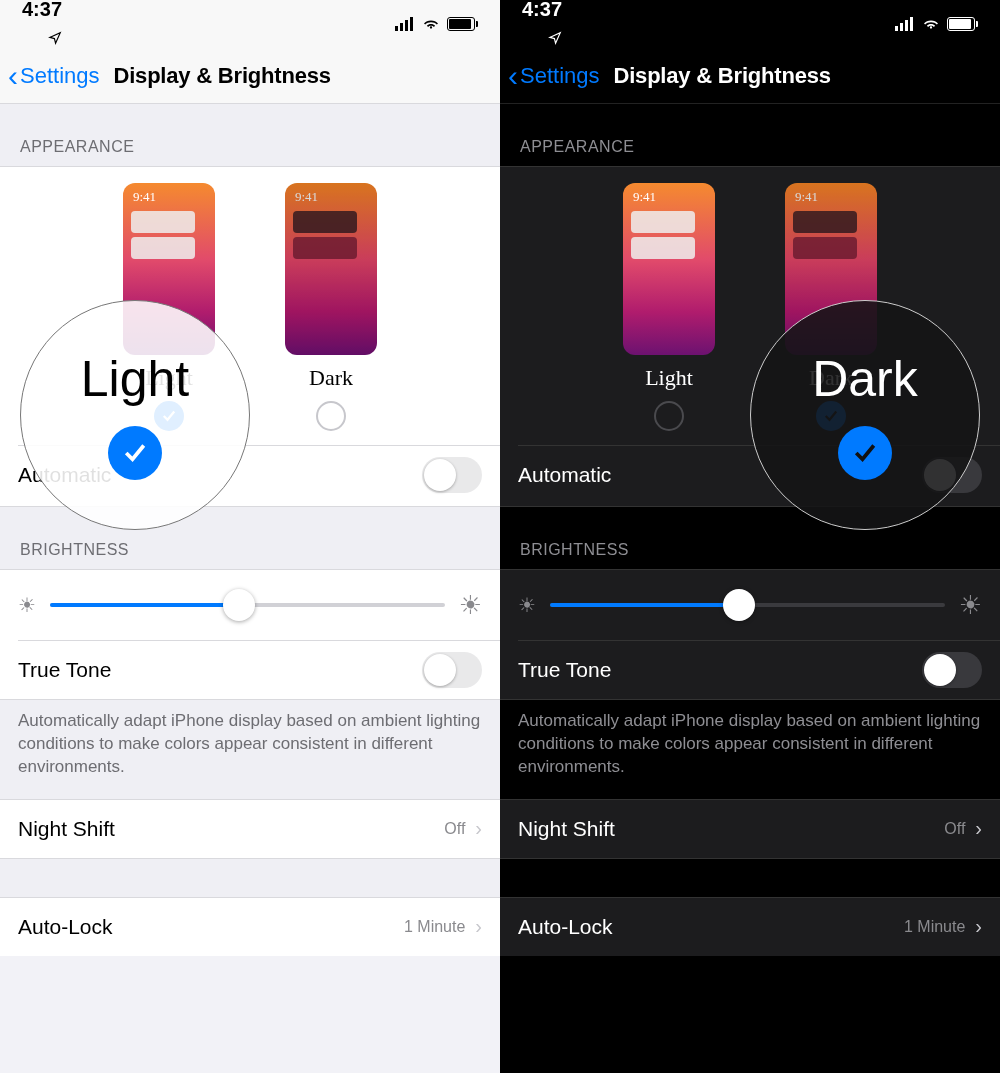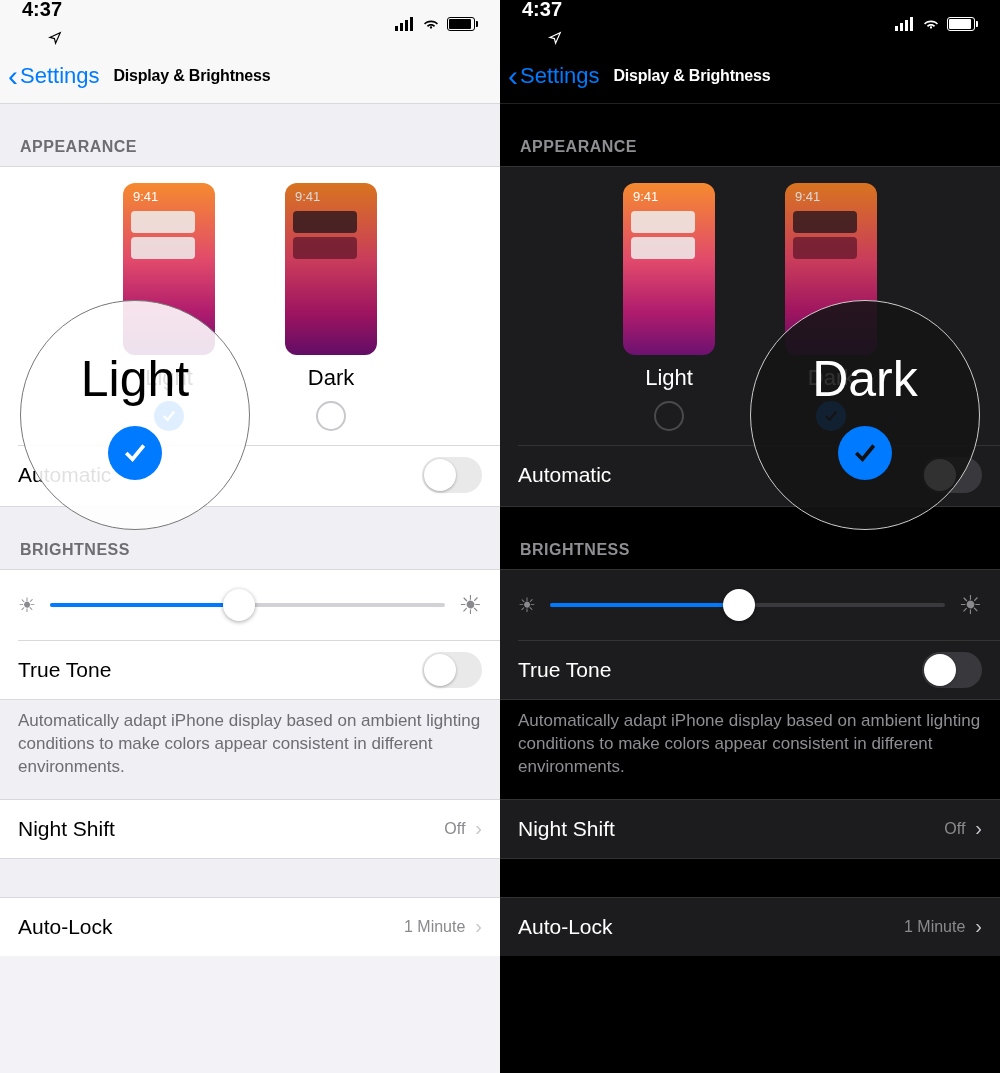--- a/index.html
+++ b/index.html
@@ -15,32 +15,32 @@
   .sb-right{ display:flex; align-items:center; gap:6px;}
   .light .statusbar{ background:#f8f8f8;}
   .dark  .statusbar{ background:#000;}
 
   
   .nav { height:56px; display:flex; align-items:center; padding:0 8px; font-size:22px; position:relative;}
   .light .nav{ background:#f8f8f8; border-bottom:1px solid #d9d9dd;}
   .dark  .nav{ background:#000; border-bottom:1px solid #222;}
   .nav-back{ display:flex; align-items:center; color:#007aff; gap:2px;}
   .nav-back .chev{ font-size:30px; line-height:1;}
-  .nav-title{ font-weight:600; margin-left:14px; font-size:16px; letter-spacing: -0.2px;}
-
-  
-  .sect-head{ padding: 34px 20px 10px 20px; font-size:16px; letter-spacing:0.5px;font-weight:bold;}
+  .nav-title{ font-weight:600; margin-left:14px; font-size:22px; letter-spacing: -0.2px;}
+
+  
+  .sect-head{ padding: 34px 20px 10px 20px; font-size:16px; letter-spacing:0.5px;}
   .light .sect-head{ color:#6d6d72; background:#efeff4;}
   .dark  .sect-head{ color:#8e8e93; background:#000;}
 
   
   .appearance{ padding:16px 0 2px 0;}
   .light .appearance{ background:#fff;}
   .dark  .appearance{ background:#1c1c1e;}
-  .previews{ display:flex; justify-content:center; gap:70px;}
+  .previews{ display:flex; justify-content:center; gap:70px;font-family:Liberation Serif, serif;}
   .preview-col{ display:flex; flex-direction:column; align-items:center;}
   .phone{ width:92px; height:172px; border-radius:12px; overflow:hidden; position:relative; background:linear-gradient(180deg,#f58a2f 0%, #e14a6b 45%, #b01c6d 75%, #6c1270 100%);}
   .phone-time{ position:absolute; top:6px; left:10px; font-size:13px; color:#fff; font-weight:500;}
   .phone-widget{ position:absolute; top:28px; left:8px; right:20px; height:22px; border-radius:4px; opacity:.85;}
   .phone-widget2{ position:absolute; top:54px; left:8px; right:20px; height:22px; border-radius:4px; opacity:.85;}
   .preview-light .phone-widget, .preview-light .phone-widget2{ background:#eee;}
   .preview-dark .phone-widget{ background:#3a1f24;}
   .preview-dark .phone-widget2{ background:#792238;}
   .preview-dark .phone{ filter:brightness(.85) saturate(1.1);}
   .preview-label{ margin-top:10px; font-size:22px;}

